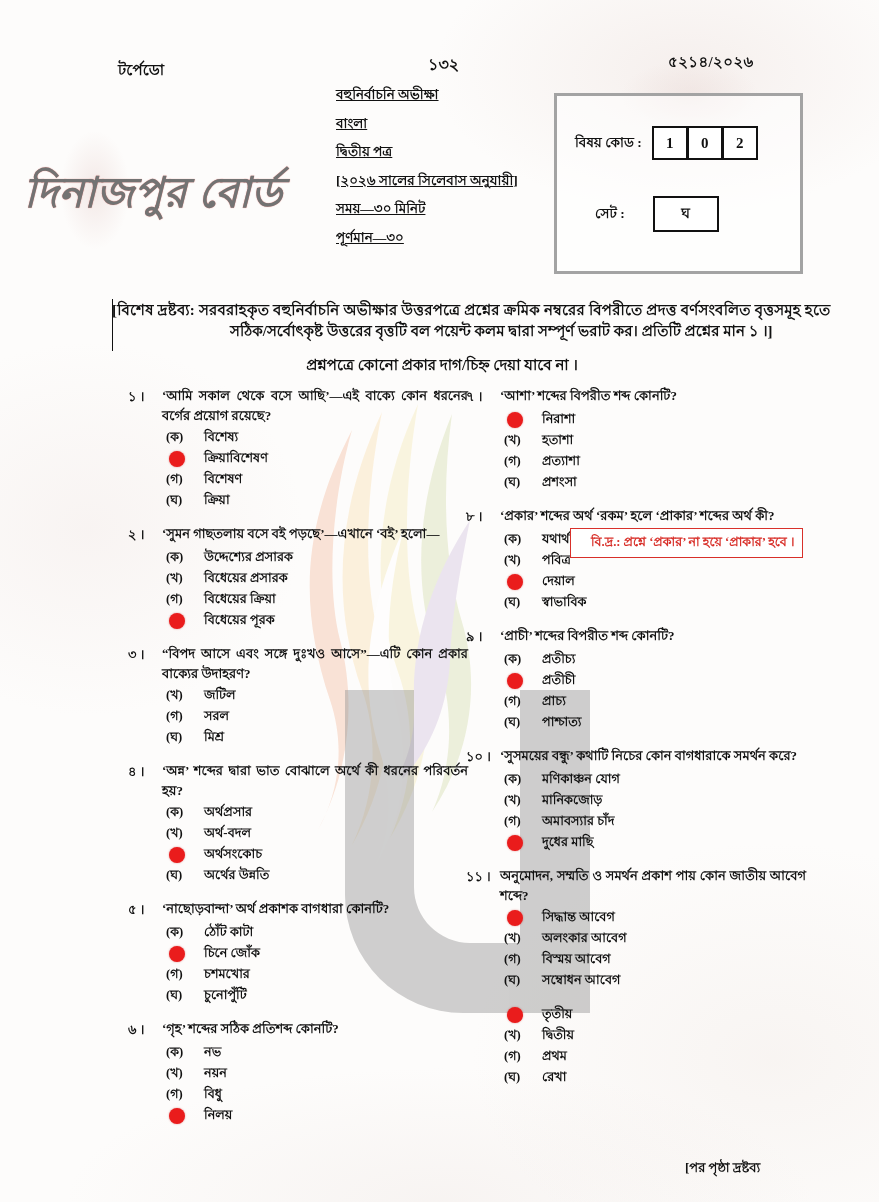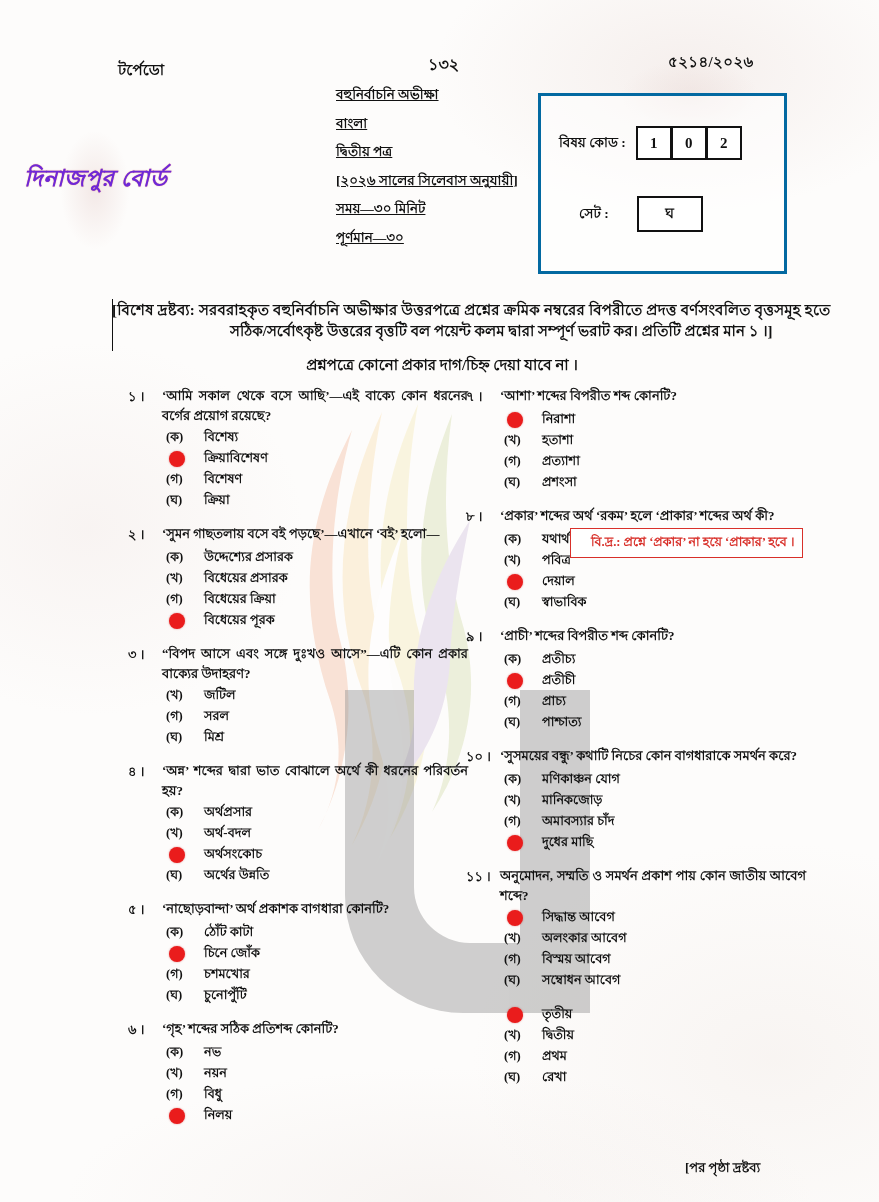--- a/index.html
+++ b/index.html
@@ -61,45 +61,45 @@
   .codeyear {
     position: absolute;
     left: 668px; top: 50px;
     font-size: 15px;
     font-weight: 700;
     letter-spacing: .4px;
   }
   .boardname {
     position: absolute;
     left: 24px; top: 160px;
-    font-size: 23px;
+    font-size: 42px;
     font-weight: 700;
     font-style: italic;
-    color: #6d28d9;
+    color: #737373;
     letter-spacing: .5px;
     text-shadow: 0 0 1px rgba(217,37,29,.6);
     font-family: "Liberation Serif", "DejaVu Serif", serif;
   }
 
   .metablock {
     position: absolute;
     left: 336px; top: 88px;
     width: 200px;
     font-size: 13.5px;
     font-weight: 700;
     line-height: 1;
   }
   .metablock div { margin-bottom: 15px; white-space: nowrap; text-decoration: underline; }
 
   
   .codebox {
     position: absolute;
-    left: 538px; top: 93px;
+    left: 554px; top: 93px;
     width: 243px; height: 175px;
-    border: 3px solid #0369a1;
+    border: 3px solid #a3a3a3;
     background: rgba(255,255,255,.55);
   }
   .codebox .row1 {
     position: absolute;
     left: 18px; top: 30px;
     display: flex; align-items: center;
   }
   .codebox .lbl {
     font-size: 13.5px; font-weight: 700; white-space: nowrap;
   }

